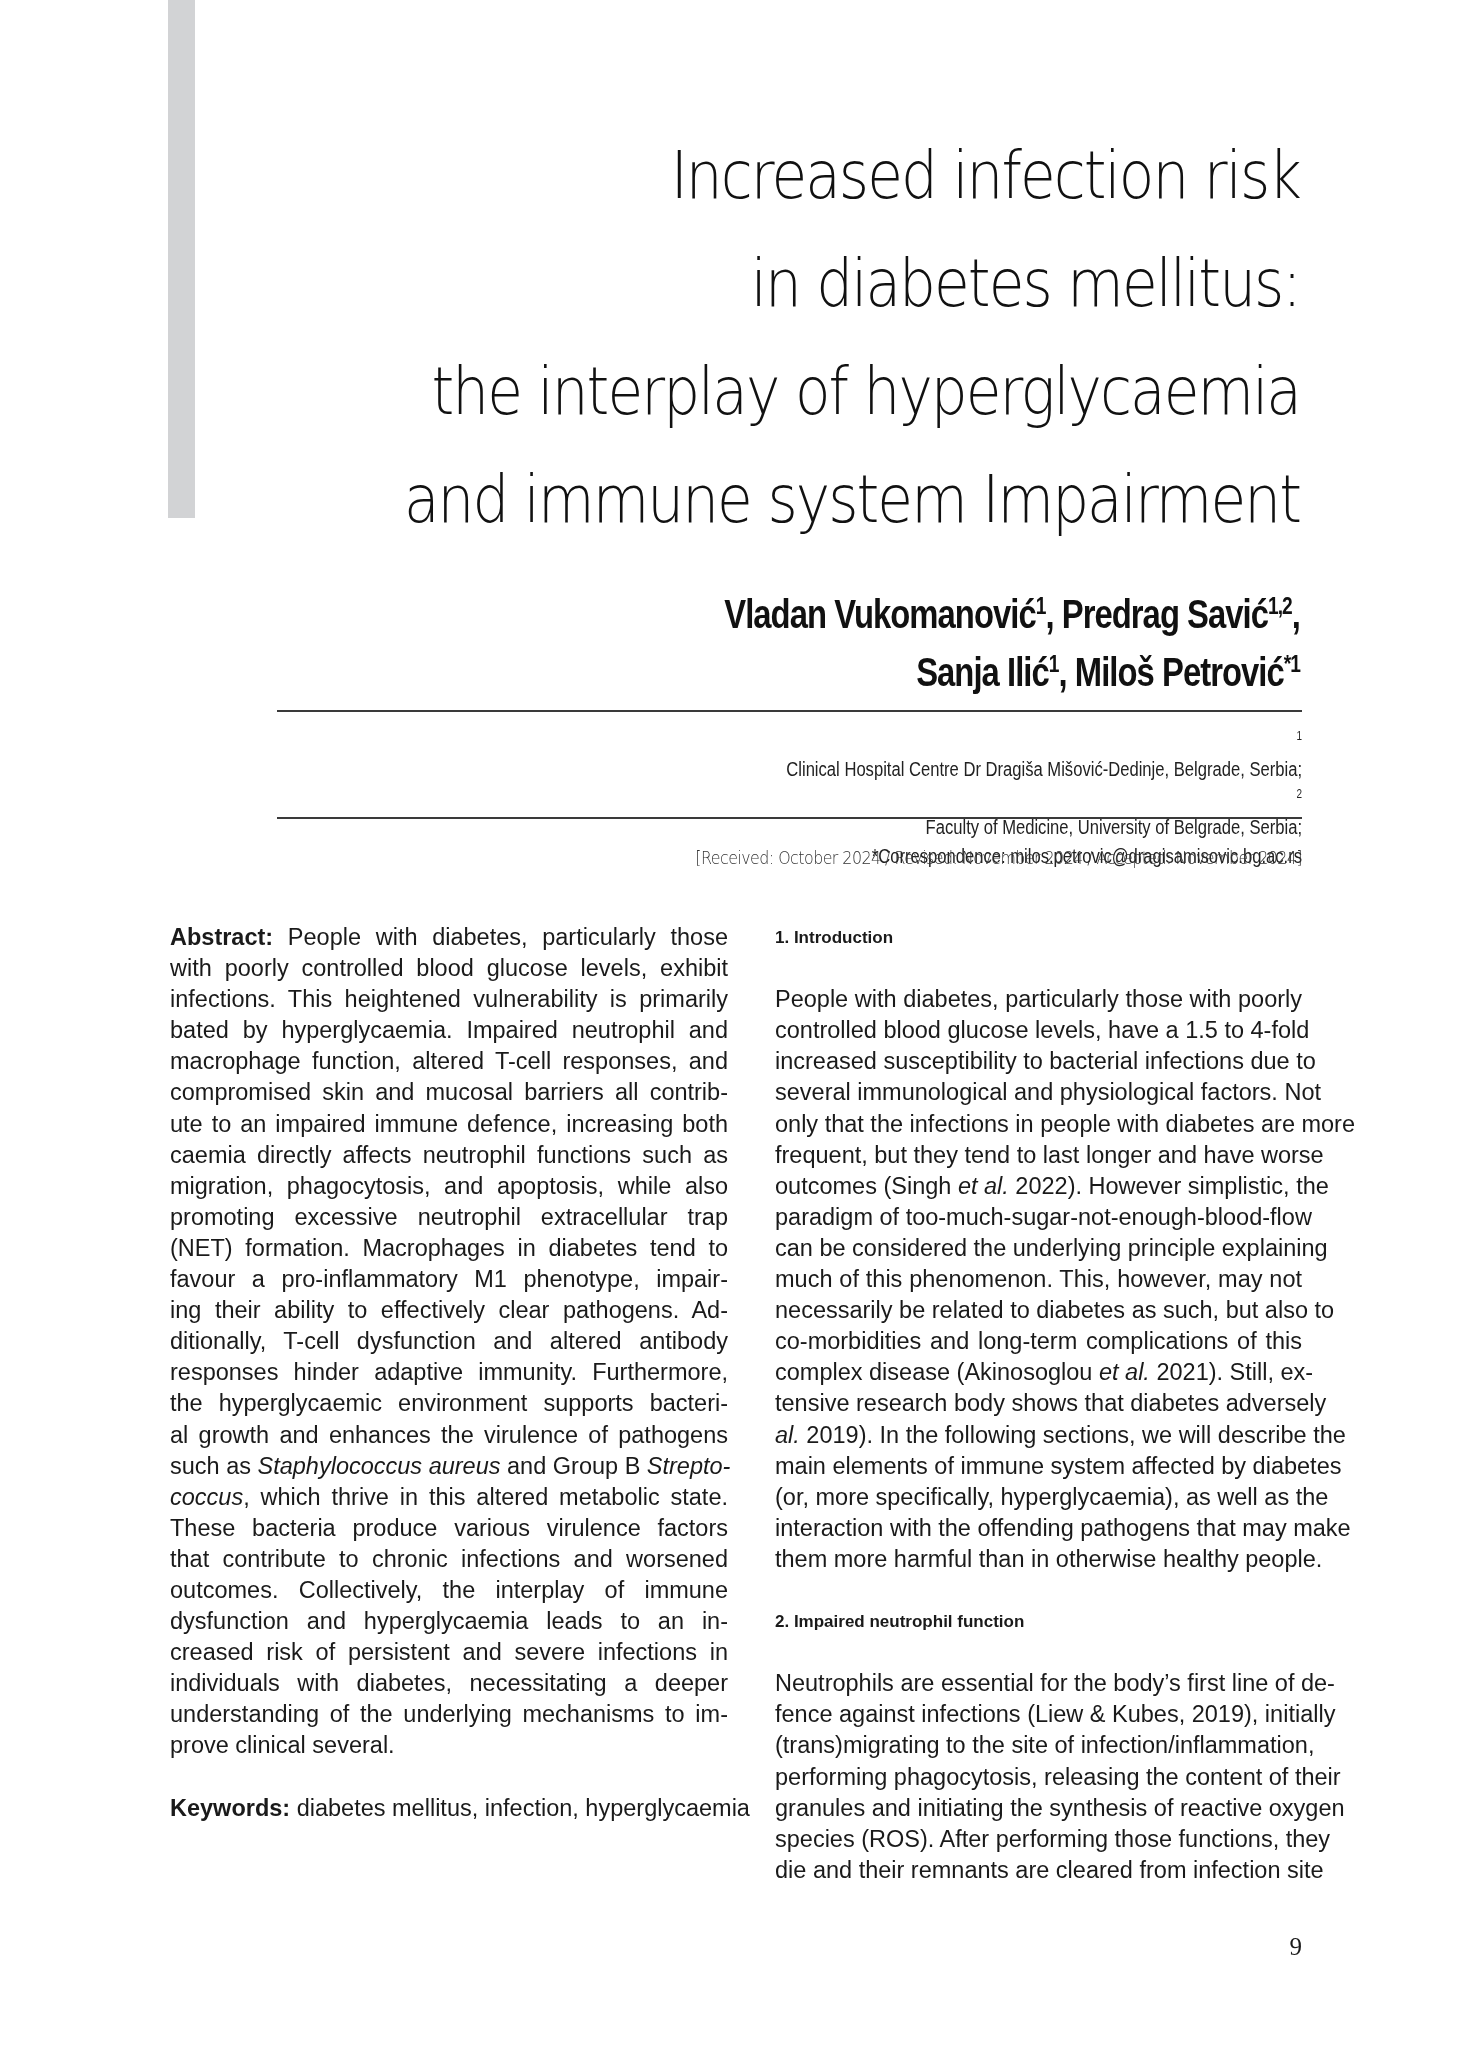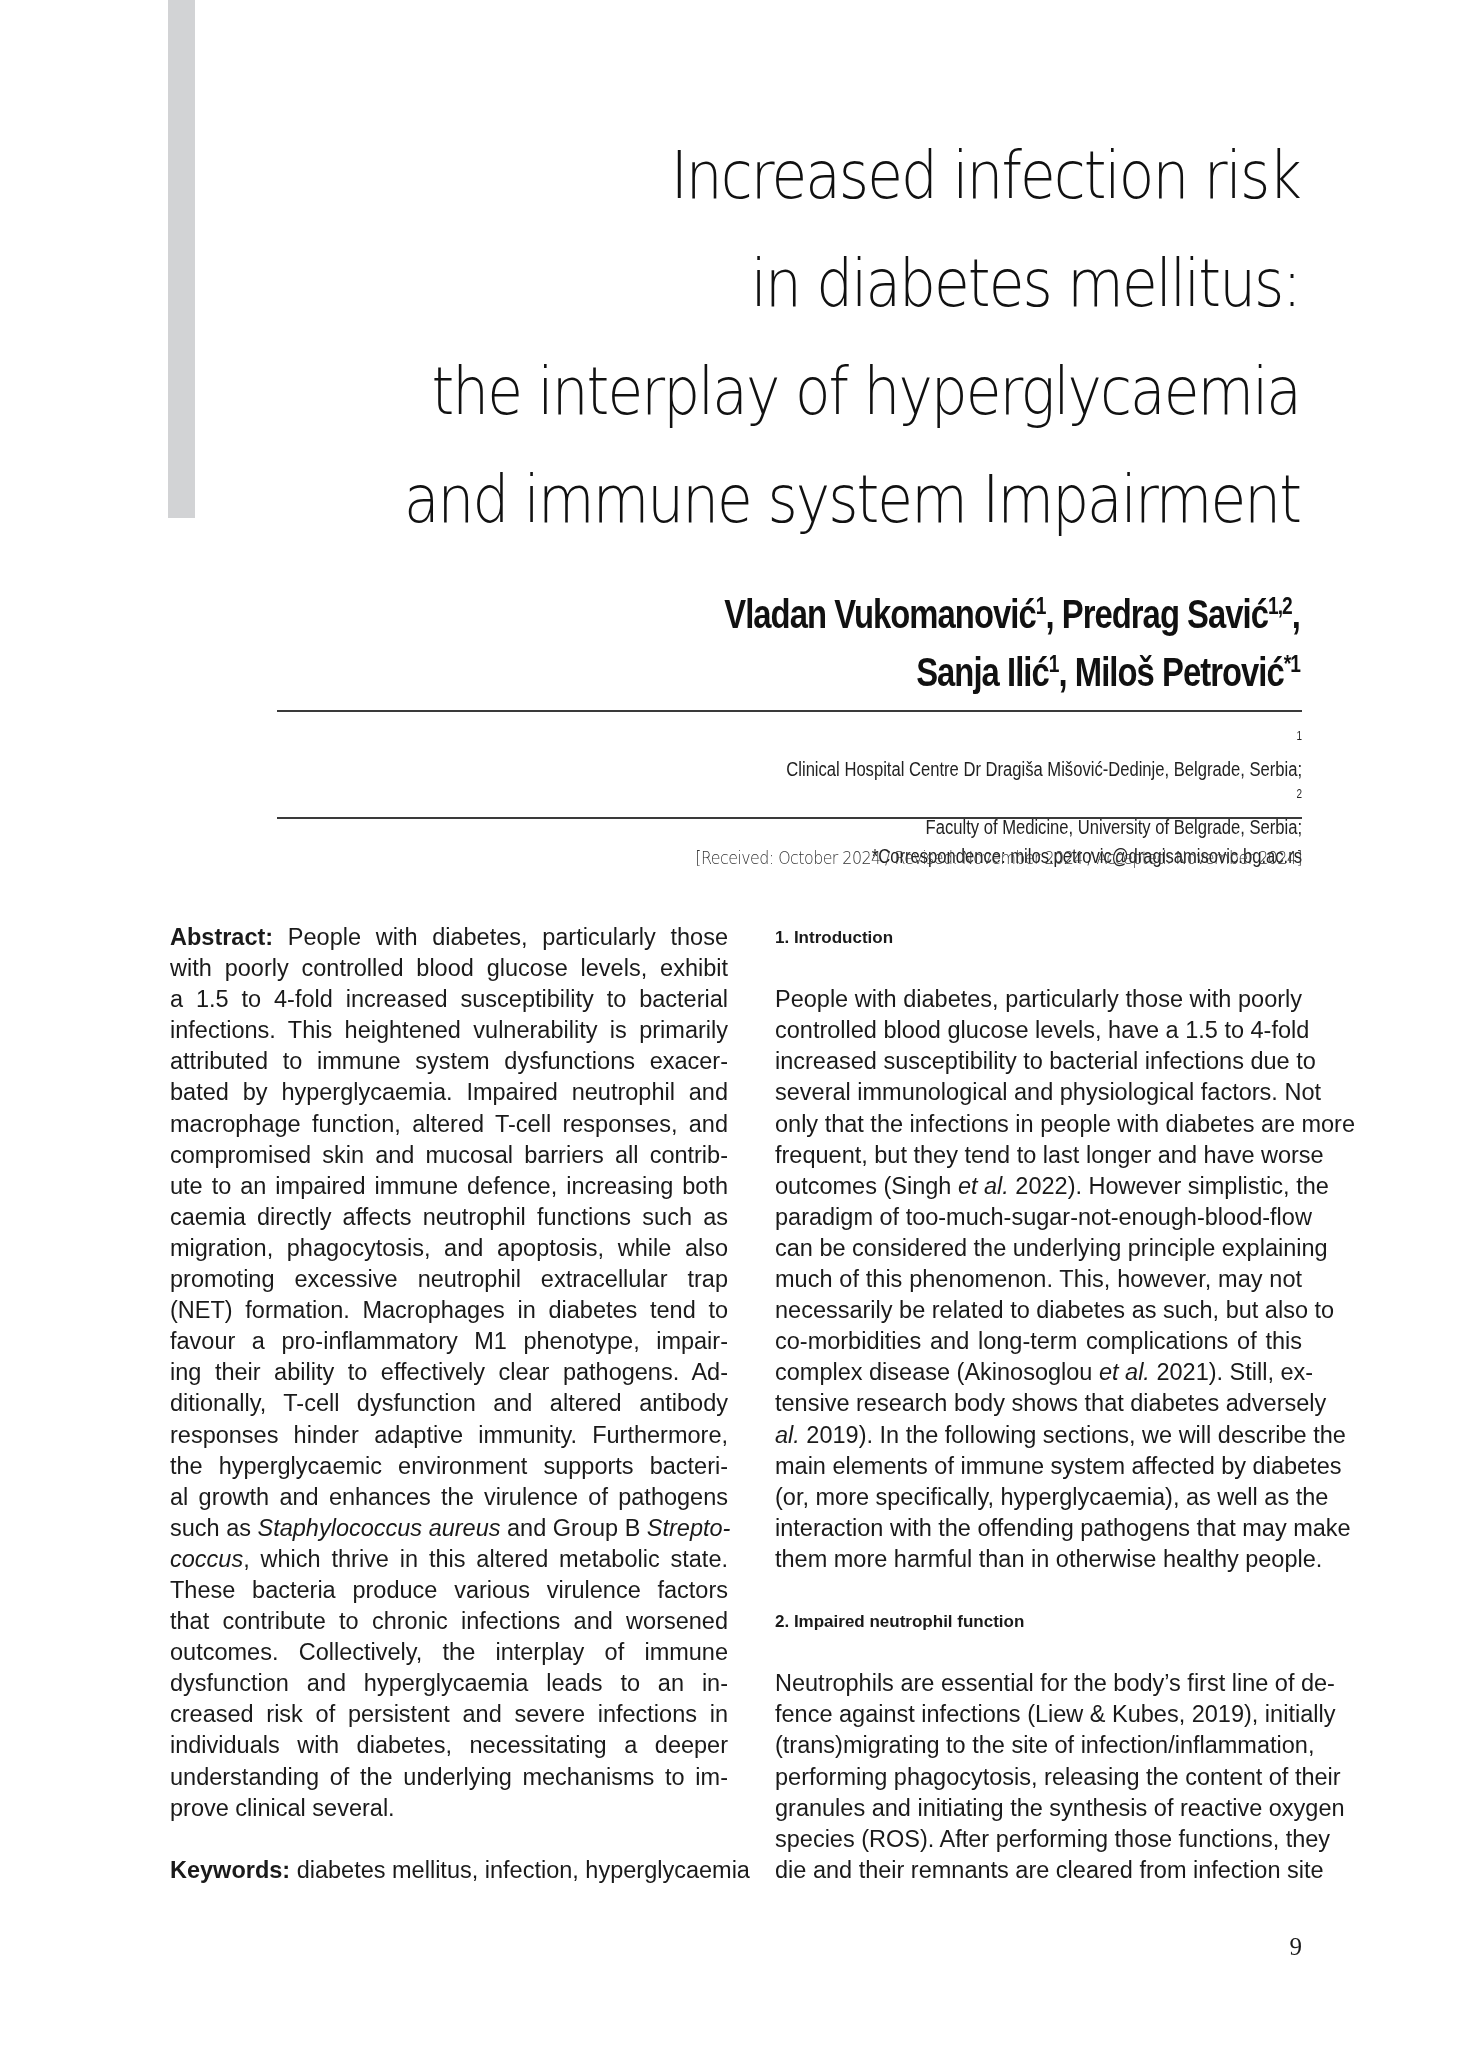--- a/index.html
+++ b/index.html
@@ -66,23 +66,21 @@
 </div>
 
 <div class="rule" style="top:817px;"></div>
 
 <div class="dates">[Received: October 2024 / Revised: November 2024 / Accepted: November 2024]</div>
 
 <div class="col col-left">
   <div id="abstract-lines">
       <span class="jline"><b class="lbl">Abstract:</b><span> People with diabetes, particularly those</span></span>
       <span class="jline"><span>with poorly controlled blood glucose levels, exhibit</span></span>
-      <span class="jline"><span>a 1.5 to 4-fold increased susceptibility to bacterial</span></span>
       <span class="jline"><span>infections. This heightened vulnerability is primarily</span></span>
-      <span class="jline"><span>attributed to immune system dysfunctions exacer-</span></span>
       <span class="jline"><span>bated by hyperglycaemia. Impaired neutrophil and</span></span>
       <span class="jline"><span>macrophage function, altered T-cell responses, and</span></span>
       <span class="jline"><span>compromised skin and mucosal barriers all contrib-</span></span>
       <span class="jline"><span>ute to an impaired immune defence, increasing both</span></span>
       <span class="jline"><span>caemia directly affects neutrophil functions such as</span></span>
       <span class="jline"><span>migration, phagocytosis, and apoptosis, while also</span></span>
       <span class="jline"><span>promoting excessive neutrophil extracellular trap</span></span>
       <span class="jline"><span>(NET) formation. Macrophages in diabetes tend to</span></span>
       <span class="jline"><span>favour a pro-inflammatory M1 phenotype, impair-</span></span>
       <span class="jline"><span>ing their ability to effectively clear pathogens. Ad-</span></span>

